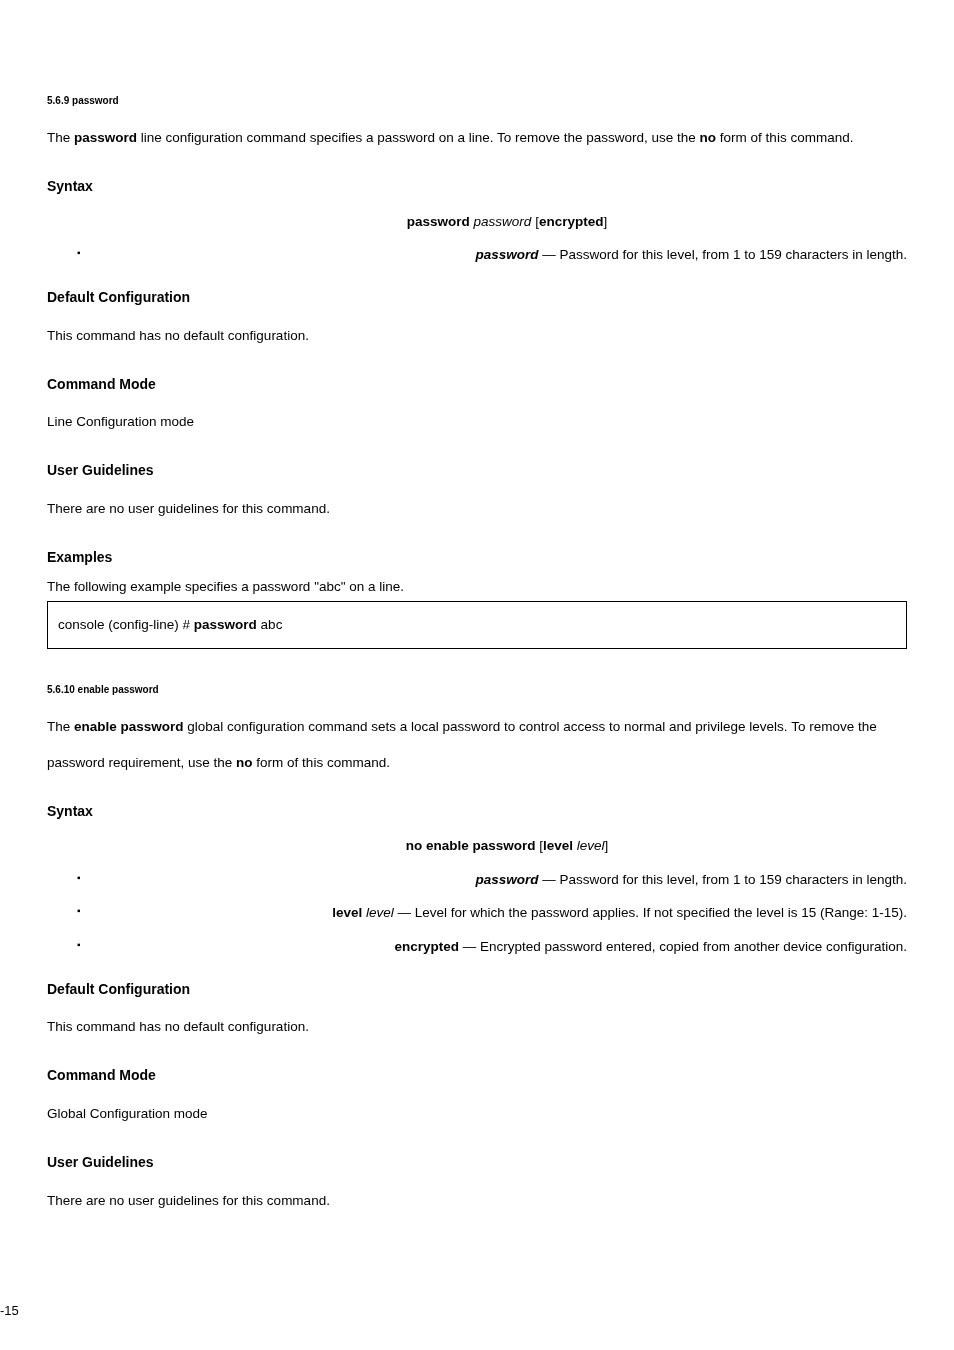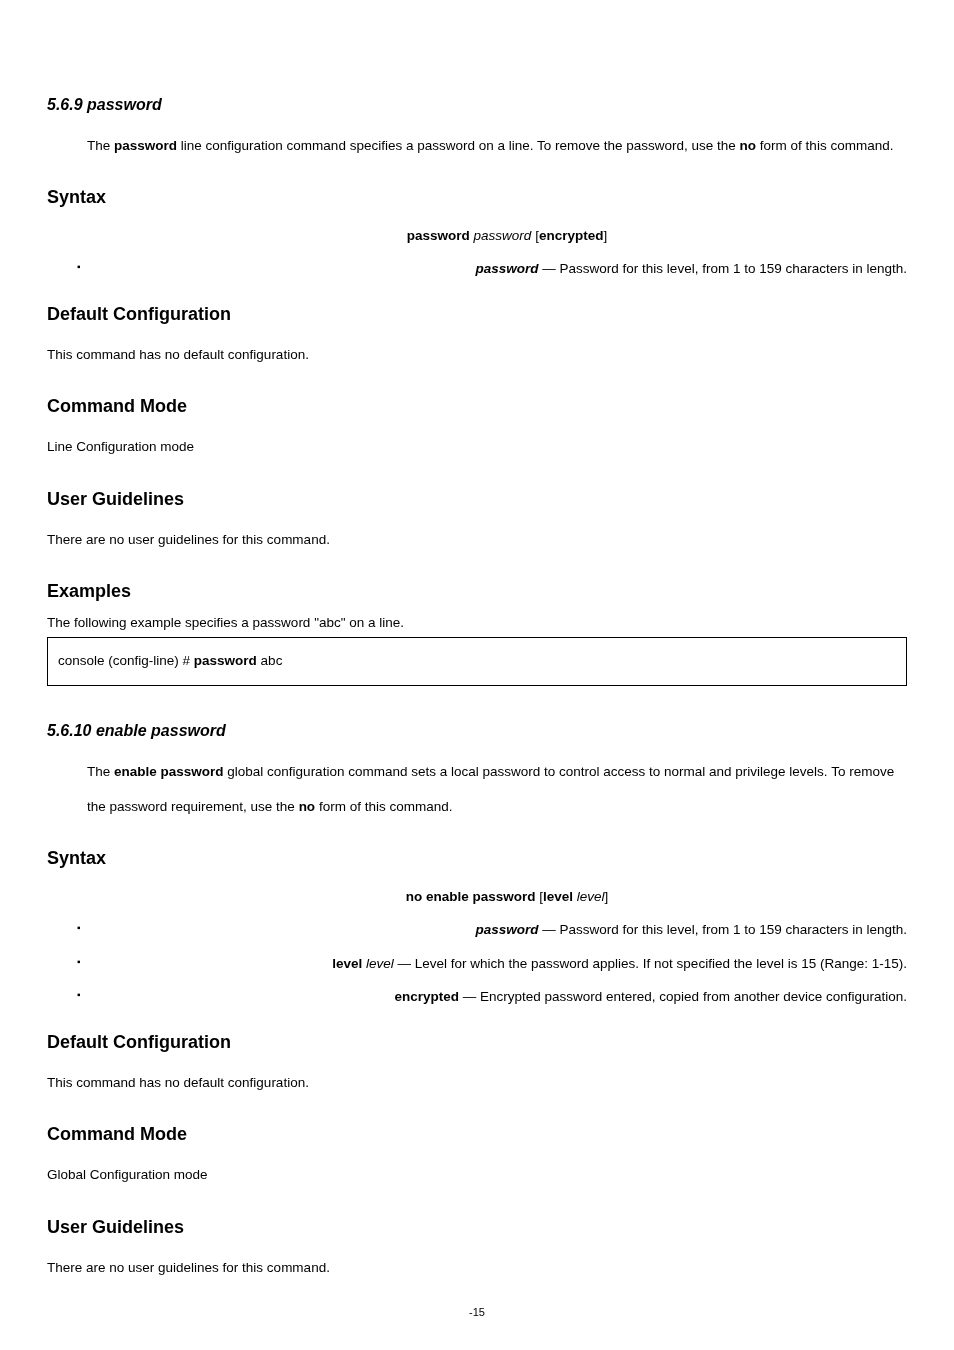--- a/index.html
+++ b/index.html
@@ -17,34 +17,32 @@
     box-sizing: border-box;
     padding: 60px 47px 30px 47px;
     position: relative;
   }
   .heading {
     font-weight: bold;
     margin-bottom: 10px;
     margin-top: 22px;
   }
   .h1 {
-    font-size: 16px;
+    font-size: 10px;
     margin-top: 34px;
     margin-bottom: 12px;
-    font-style: italic;
   }
   .h2 {
-    font-size: 18px;
+    font-size: 14px;
     margin-top: 22px;
     margin-bottom: 10px;
   }
   .para {
     line-height: 2.6;
     margin-bottom: 6px;
-    margin-left: 40px;
   }
   .para2 {
     line-height: 2.6;
     margin-top: 4px;
   }
   .bold {
     font-weight: bold;
   }
   .ital {
     font-style: italic;
@@ -78,22 +76,22 @@
     border: 1px solid #000;
     padding: 14px 10px;
     margin-top: 4px;
     margin-bottom: 18px;
   }
   .footer {
     position: absolute;
     bottom: 30px;
     left: 0;
     width: 100%;
-    text-align: center;
-    font-size: 11px;
+    text-align: left;
+    font-size: 13px;
   }
   .gap-sm { margin-top: 4px; }
 </style>
 </head>
 <body>
 
 <div class="heading h1">5.6.9  password</div>
 
 <div class="para">
   <span>The </span><span class="bold">password</span><span> line configuration command specifies a password on a line. To remove the password, use the </span><span class="bold">no</span><span> form of this command.</span>

